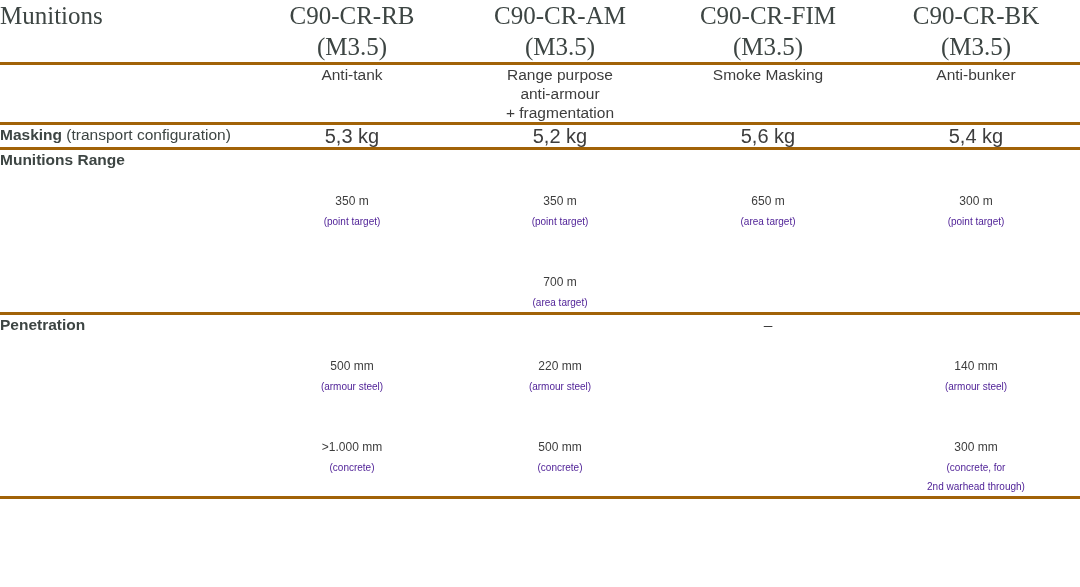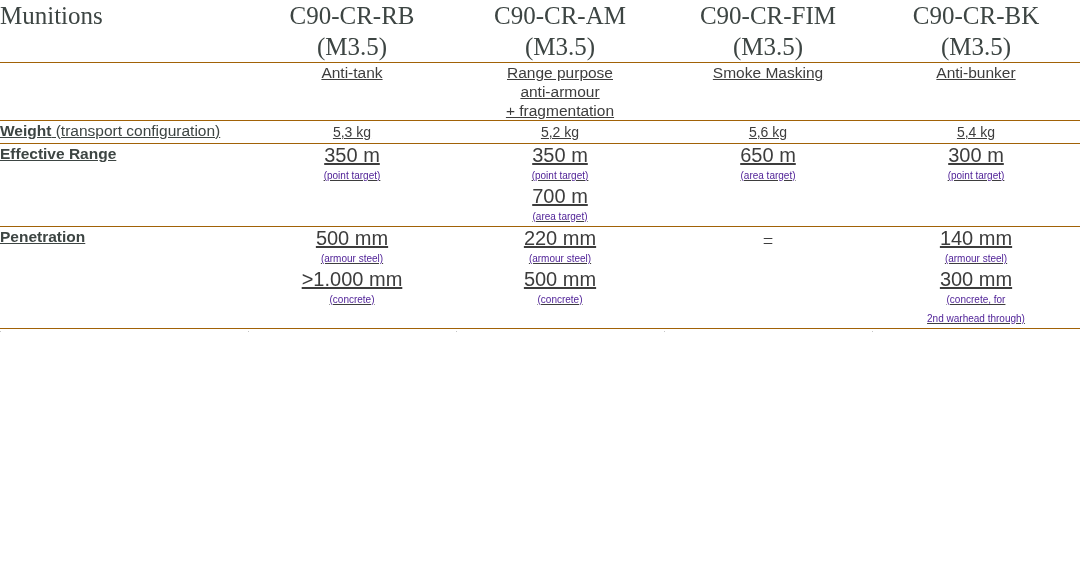--- a/index.html
+++ b/index.html
@@ -43,45 +43,44 @@
     text-align: left;
     padding-left: 40px;
     font-size: 25px;
     vertical-align: top;
     margin-left: 17px;
   }
   .hdr-sub { display: block; }
 
   
   tr.rule > td {
-    border-top: 1px solid #a16207;
-    text-decoration: underline;
+    border-top: 3px solid #a16207;
   }
 
   
   .row-label {
     font-size: 15.5px;
     line-height: 19px;
     color: #3d4543;
     font-weight: bold;
     text-align: left;
     padding: 13px 8px 20px 40px;
   }
   .row-label .normal { font-weight: normal; }
 
   .data-cell {
     text-align: center;
     font-size: 15.5px;
     line-height: 20px;
     color: #3d3d3d;
     padding: 13px 6px 20px 6px;
   }
-  .big { font-size: 20px; line-height: 22px; display: block; }
+  .big { font-size: 12px; line-height: 22px; display: block; margin-top: 40px; }
   .small { font-size: 10px; line-height: 19px; display: block; color: #4c1d95;}
-  .plain { font-size: 14px; line-height: 22px; display: block; }
+  .plain { font-size: 20px; line-height: 22px; display: block; }
   .dash { font-size: 15.5px; display: block; }
 
   .desc-cell {
     text-align: center;
     font-size: 15.5px;
     line-height: 19px;
     color: #3d3d3d;
     padding: 14px 6px 18px 6px;
   }
   .desc-cell span { display: block; }
@@ -131,36 +130,36 @@
         </td>
       <td class="desc-cell">
           <span>Smoke Masking</span>
         </td>
       <td class="desc-cell">
           <span>Anti-bunker</span>
         </td>
     </tr>
 
   <tr class="rule">
-        <td class="row-label"><span>Weight</span><span class="normal"> (transport configuration)</span></td>
+        <td class="row-label"><span>Masking</span><span class="normal"> (transport configuration)</span></td>
         <td class="data-cell">
           <span class="plain">5,3 kg</span>
         </td>
         <td class="data-cell">
           <span class="plain">5,2 kg</span>
         </td>
         <td class="data-cell">
           <span class="plain">5,6 kg</span>
         </td>
         <td class="data-cell">
           <span class="plain">5,4 kg</span>
         </td>
       </tr>
       <tr class="rule">
-        <td class="row-label"><span>Effective Range</span></td>
+        <td class="row-label"><span>Munitions Range</span></td>
         <td class="data-cell">
           <span class="big">350 m</span>
           <span class="small">(point target)</span>
         </td>
         <td class="data-cell">
           <span class="big">350 m</span>
           <span class="small">(point target)</span>
           <span class="big">700 m</span>
           <span class="small">(area target)</span>
         </td>

